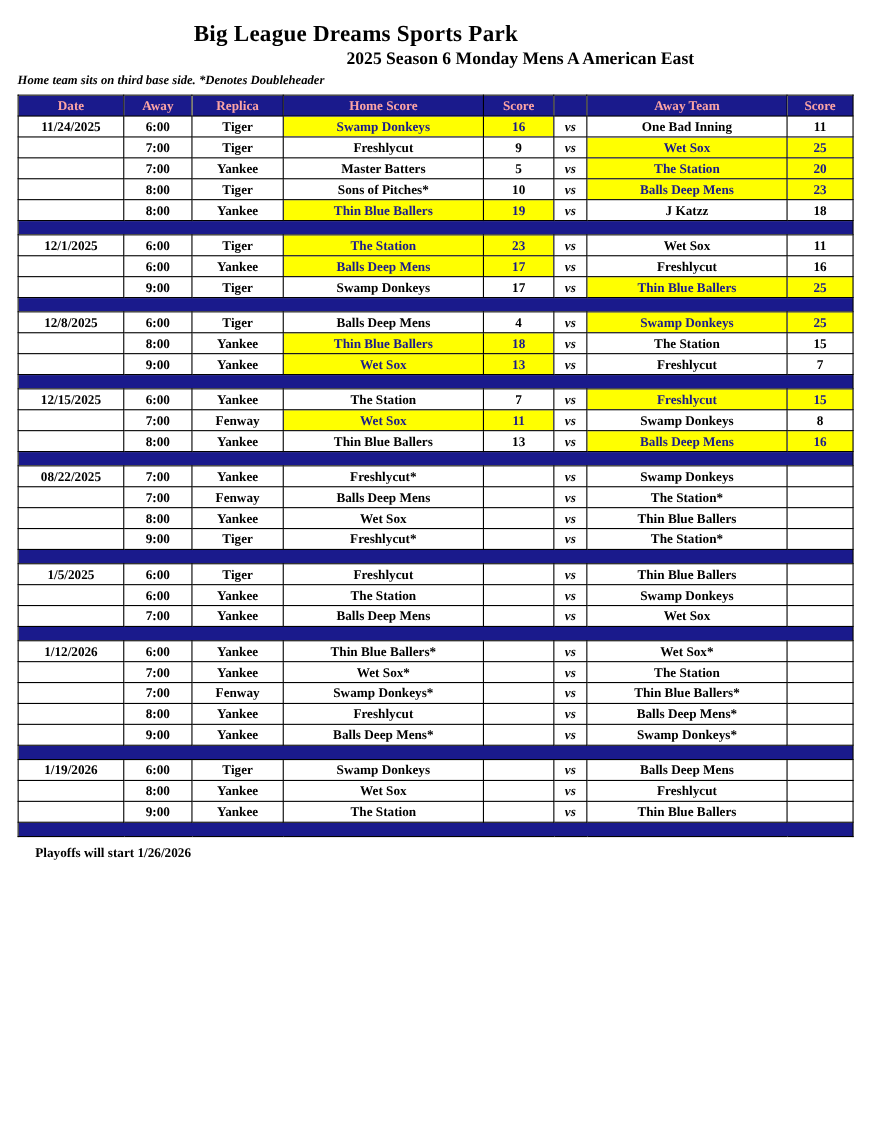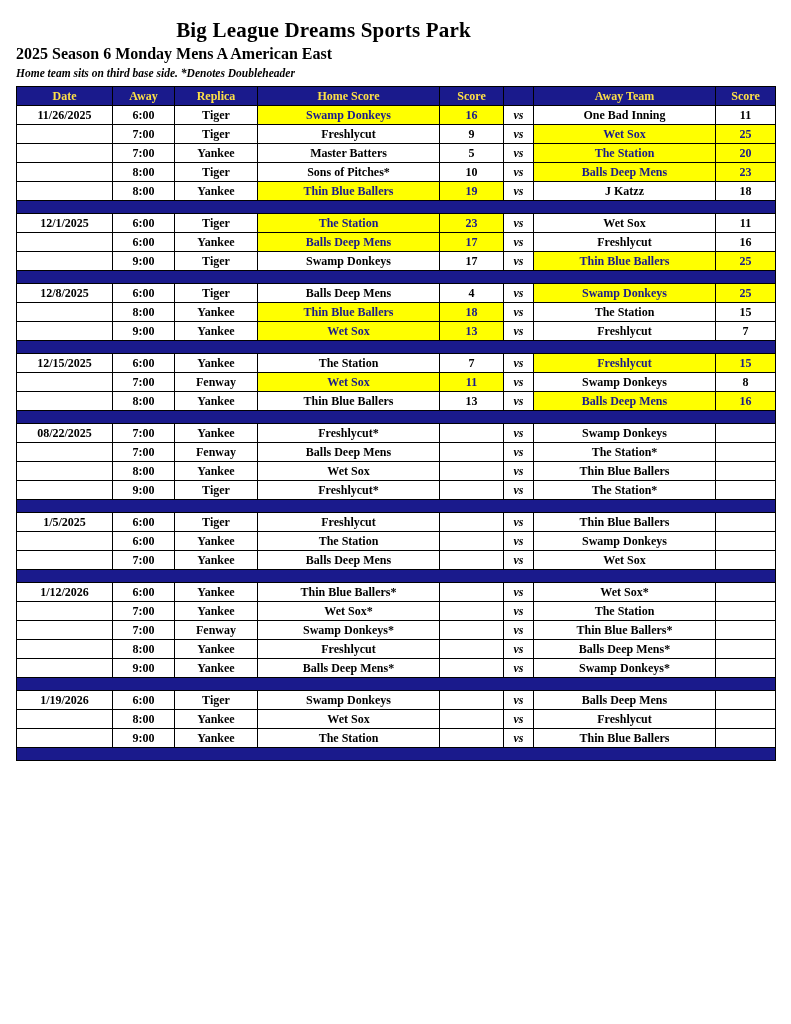--- a/index.html
+++ b/index.html
@@ -22,21 +22,21 @@
     padding: 14px 16px 0 16px;
   }
   .title {
     text-align: center;
     font-size: 21px;
     font-weight: bold;
     letter-spacing: 0.2px;
     margin: 4px 0 2px 0;
   }
   .subtitle {
-    text-align: left;
+    text-align: right;
     font-size: 16px;
     font-weight: bold;
     margin: 2px 0 4px 0;
   }
   .note {
     text-align: left;
     font-size: 11.5px;
     font-style: italic;
     font-weight: bold;
     margin: 2px 0 7px 0;
@@ -53,21 +53,21 @@
     height: 18px;
     padding: 0 2px;
     text-align: center;
     vertical-align: middle;
     font-weight: bold;
     overflow: hidden;
     white-space: nowrap;
   }
   thead th {
     background: #1a1a8c;
-    color: #fde047;
+    color: #fca5a5;
     font-size: 12.5px;
     height: 19px;
     margin-top: 12px;
   }
   tr.spacer td {
     background: #1a1a8c;
     height: 12px;
     border: 1px solid #000000;
     padding: 0;
   }
@@ -129,21 +129,21 @@
         <th>Replica</th>
         <th>Home Score</th>
         <th>Score</th>
         <th></th>
         <th>Away Team</th>
         <th>Score</th>
       </tr>
     </thead>
     <tbody id="sched-body">
         <tr>
-          <td class="plain date">11/26/2025</td>
+          <td class="plain date">11/24/2025</td>
           <td class="plain">6:00</td>
           <td class="plain">Tiger</td>
           <td class="hl">Swamp Donkeys</td>
           <td class="hl">16</td>
           <td class="plain vs">vs</td>
           <td class="plain">One Bad Inning</td>
           <td class="plain">11</td>
         </tr>
         <tr>
           <td class="plain date"></td>
@@ -445,13 +445,14 @@
           <td class="plain vs">vs</td>
           <td class="plain">Thin Blue Ballers</td>
           <td class="plain"></td>
         </tr>
         <tr class="spacer">
           <td colspan="8"></td>
         </tr>
       </tbody>
   </table>
 
+  <div class="footer">Playoffs will start 1/26/2026</div>
 </div>
 
 </body></html>

